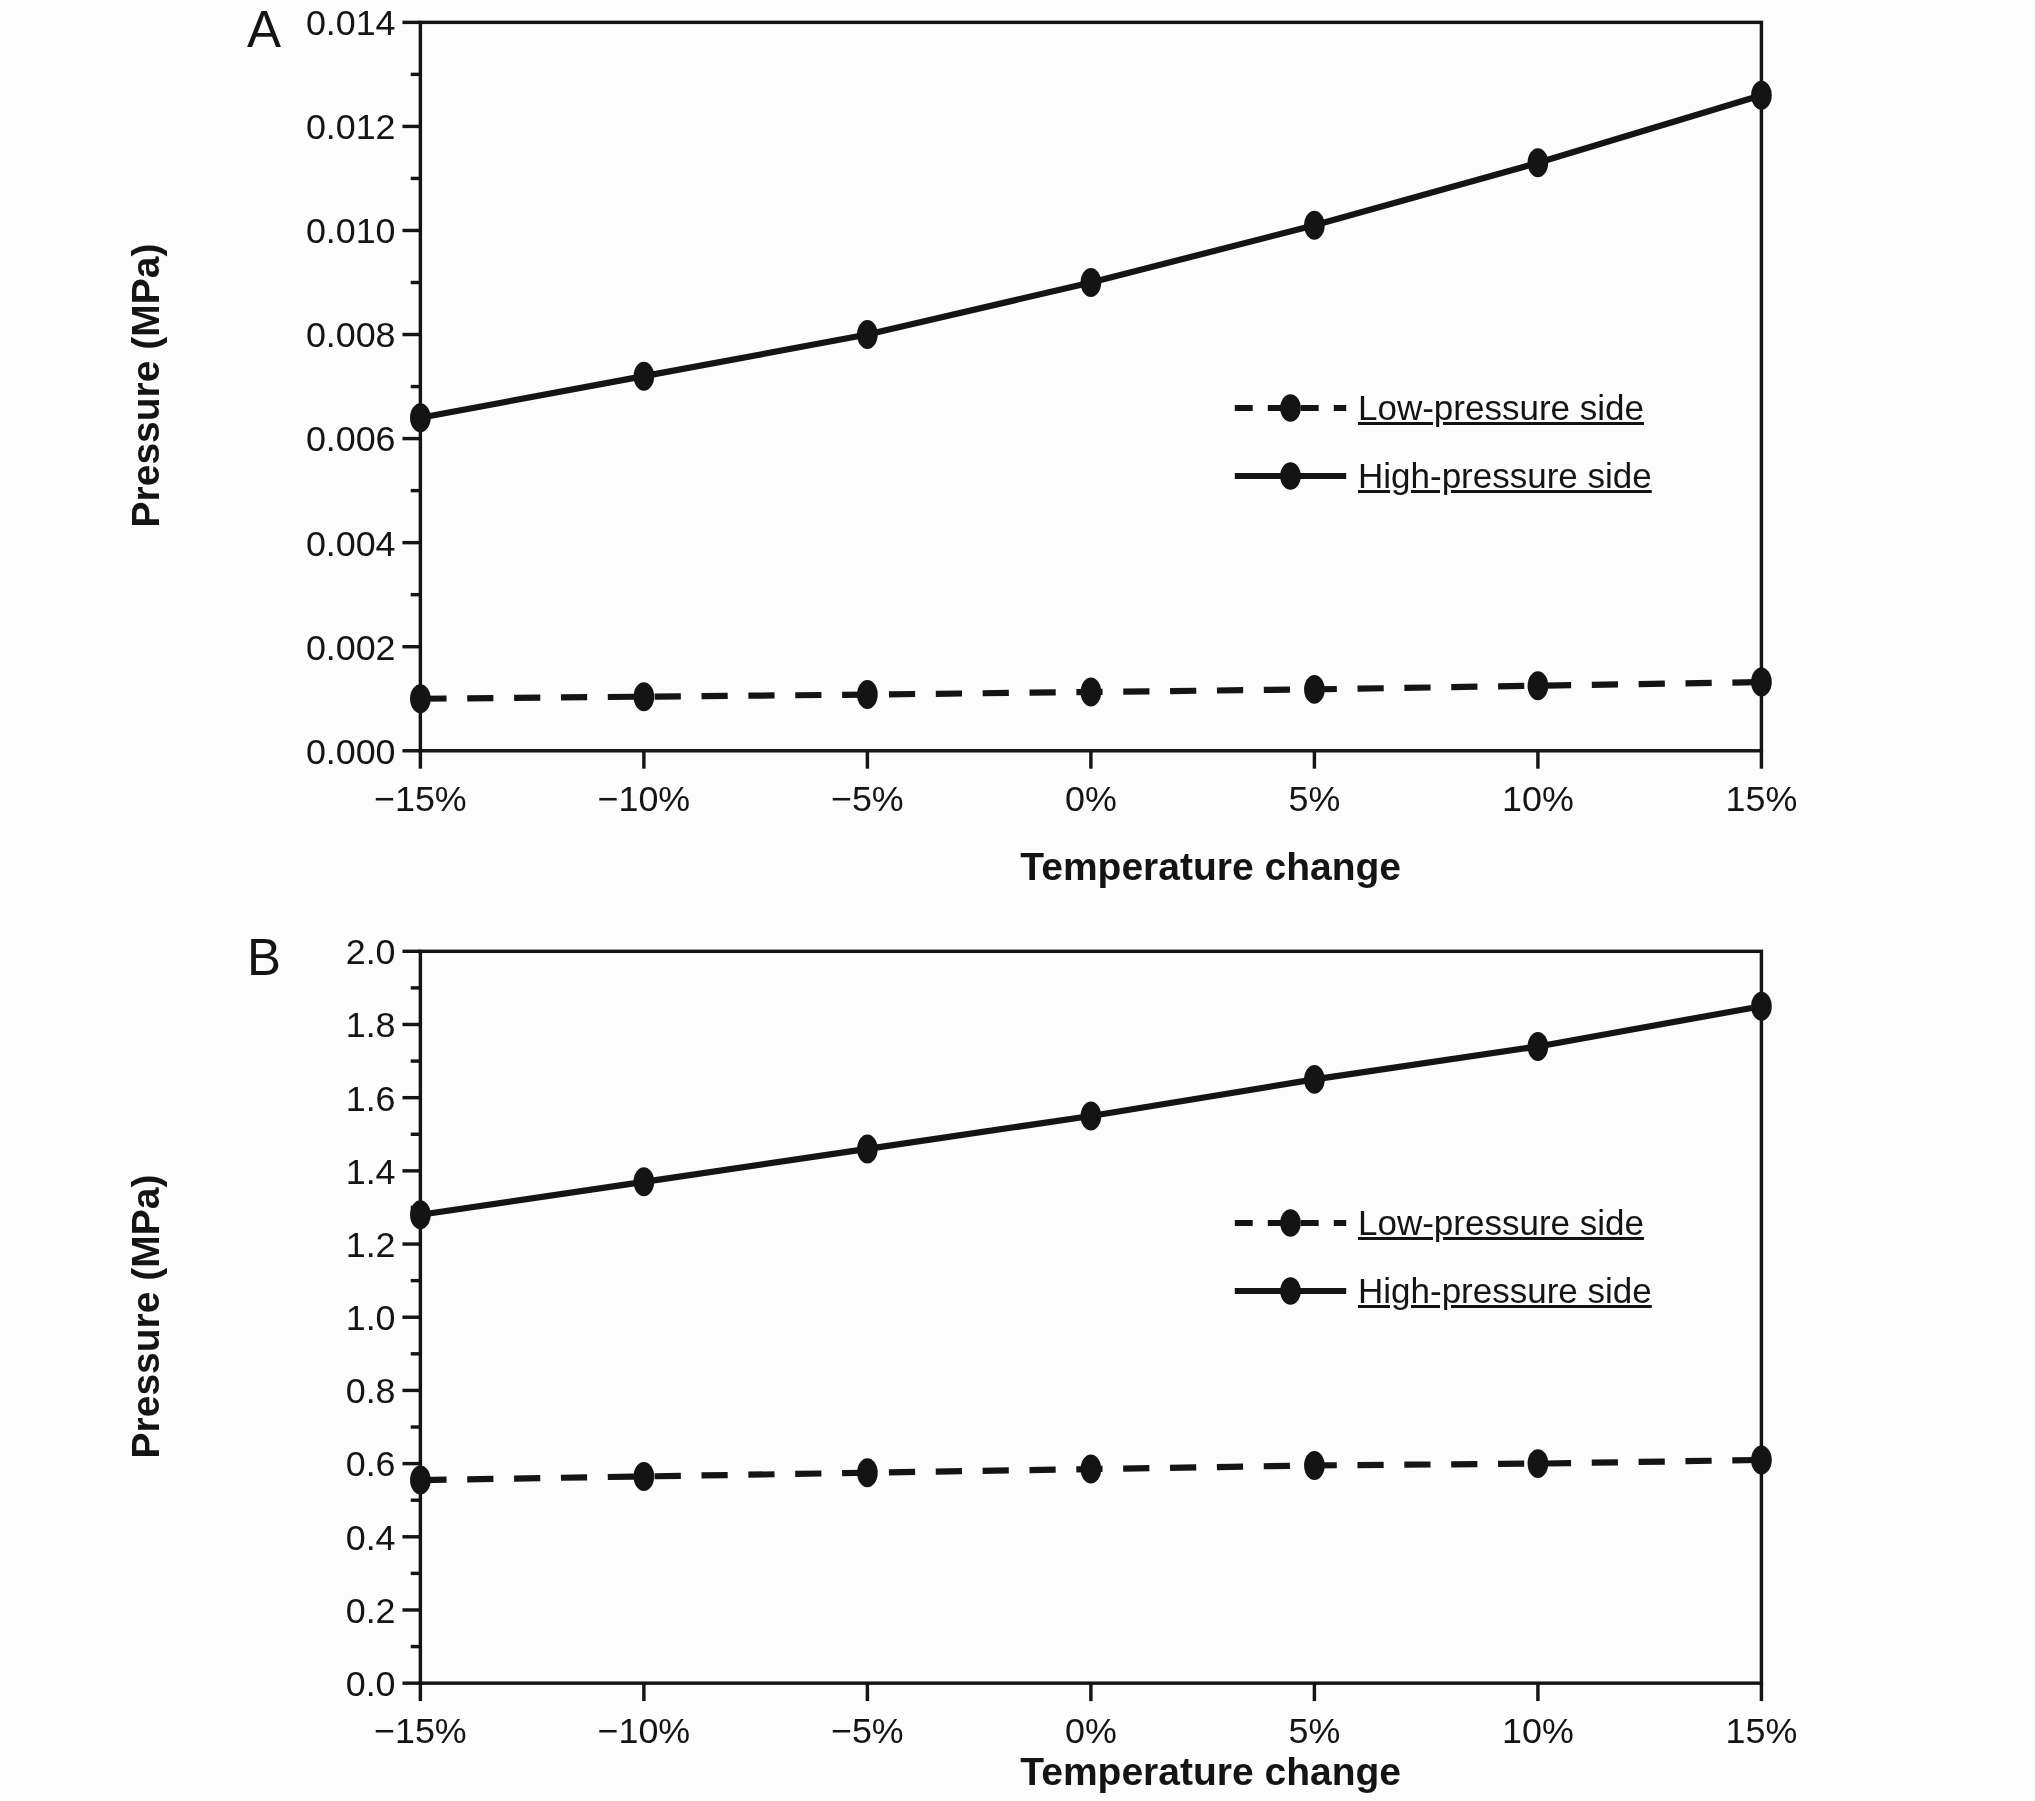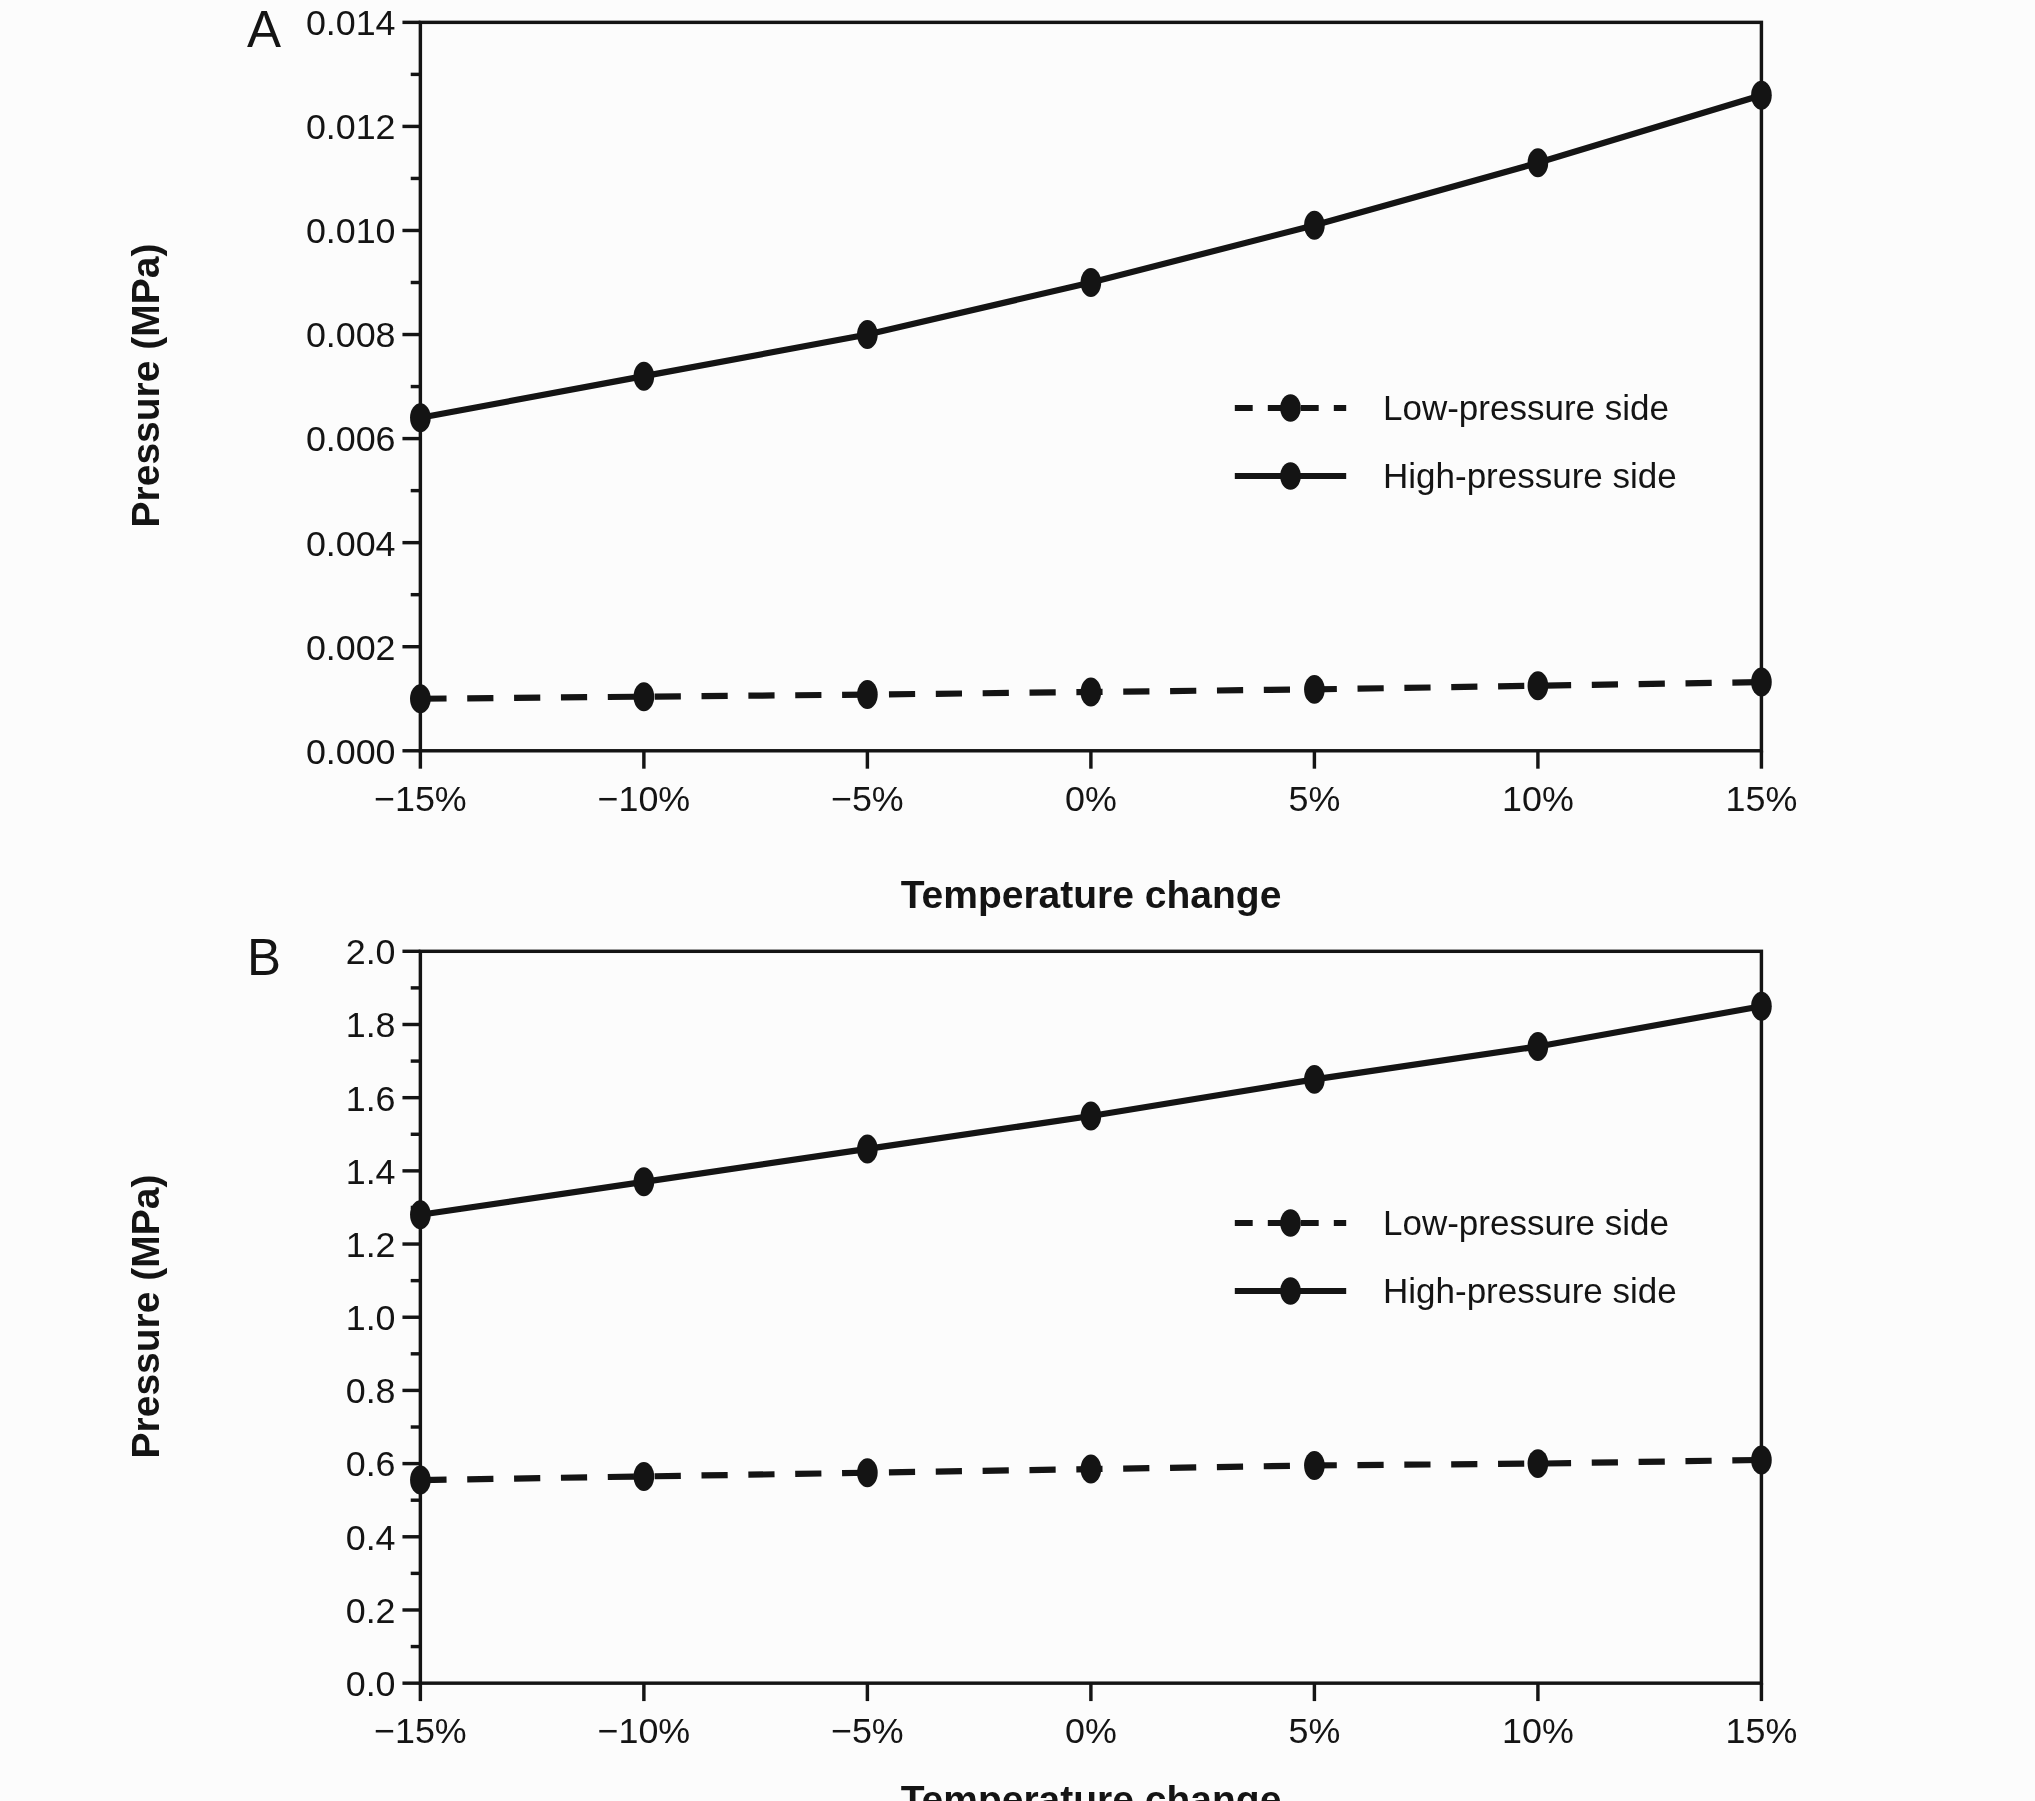--- a/index.html
+++ b/index.html
@@ -37,46 +37,46 @@
     text-align: center;
     font-size: 39px;
     font-weight: 700;
     line-height: 41px;
     transform: rotate(-90deg);
     white-space: nowrap;
   }
   .x-axis-title {
     position: absolute;
     width: 620px;
-    text-align: center;
+    text-align: right;
     font-size: 39px;
     font-weight: 700;
     line-height: 41px;
     white-space: nowrap;
-    margin-top: 28px;
   }
   .legend {
     position: absolute;
     display: flex;
     flex-direction: column;
   }
   .legend-row {
     display: flex;
     align-items: center;
     height: 68px;
   }
   .legend-sample {
     width: 117px;
     height: 44px;
     flex: 0 0 auto;
   }
   .legend-label {
-    margin-left: 34px;
+    margin-left: 9px;
     font-size: 35px;
     white-space: nowrap;
+    text-decoration: underline;
   }
 </style>
 </head>
 <body>
 
 <div id="figure">
 
   <svg id="charts-canvas" width="2035" height="1802" viewBox="0 0 2953 2614">
       <rect x="610" y="32" width="1946" height="1057" fill="none" stroke="#141414" stroke-width="5"></rect>
       <line x1="584" y1="1089" x2="610" y2="1089" stroke="#141414" stroke-width="5"></line>

